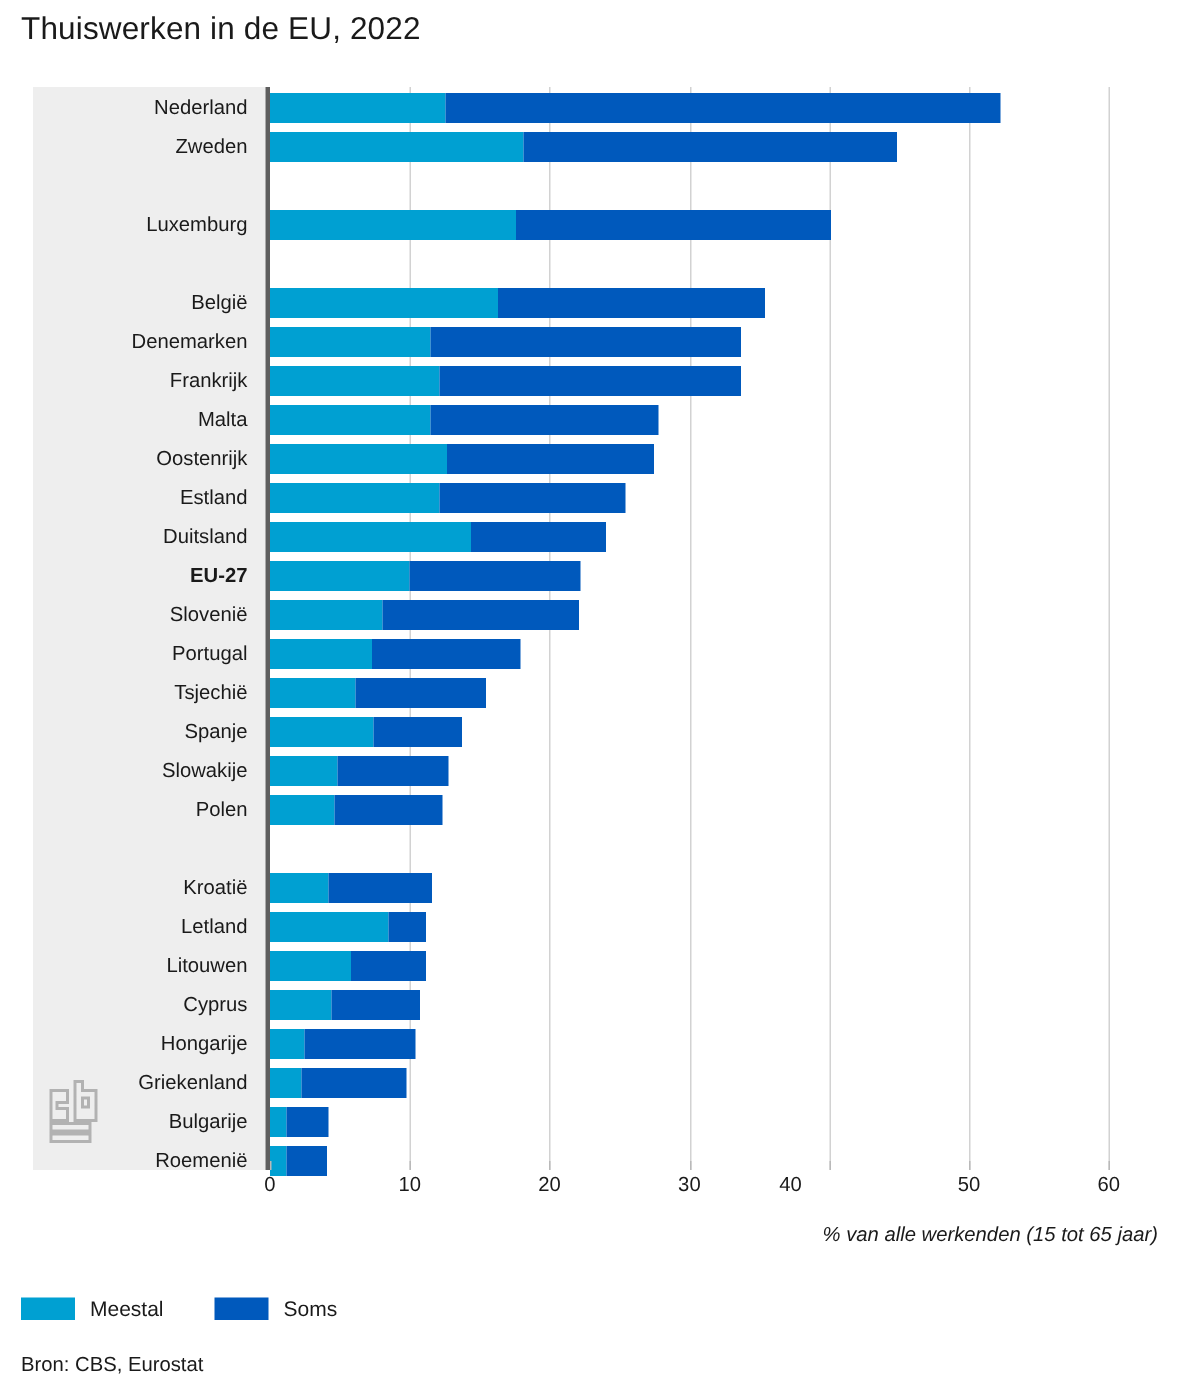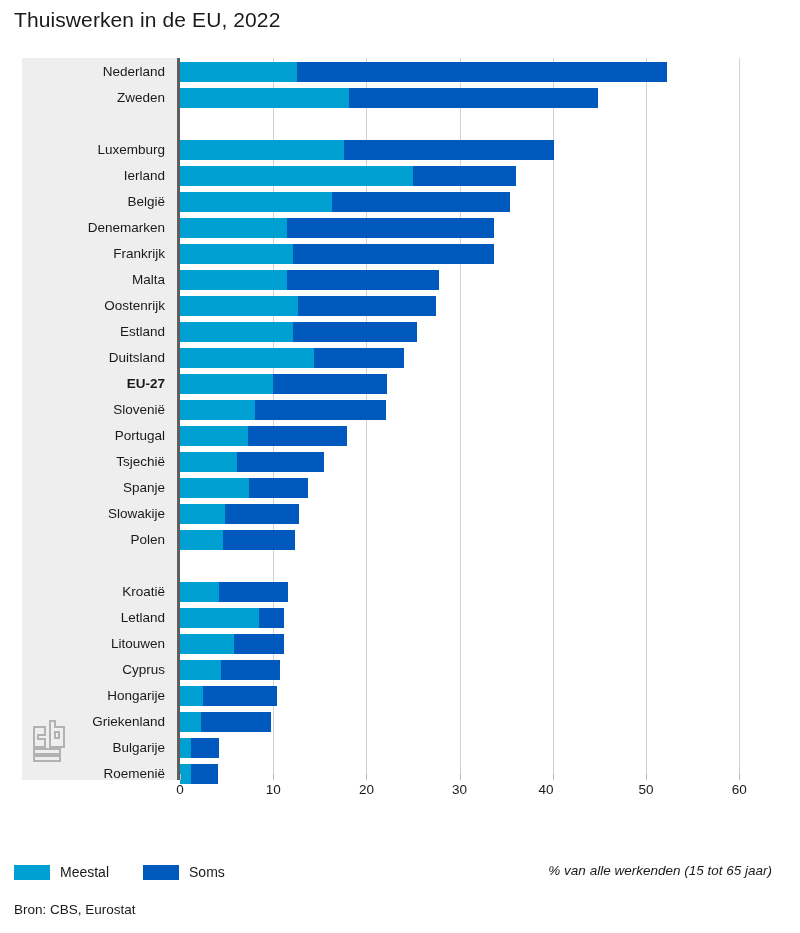--- a/index.html
+++ b/index.html
@@ -144,21 +144,20 @@
   }
 
   #xaxis-title {
     position: absolute;
     right: 28px;
     top: 815px;
     font-size: 13.5px;
     font-style: italic;
     color: #1a1a1a;
     white-space: nowrap;
-    margin-top: 48px;
   }
 
   
   #legend {
     position: absolute;
     left: 14px;
     top: 864px;
     display: flex;
     align-items: center;
     gap: 34px;
@@ -218,27 +217,20 @@
           <div class="seg seg-sometimes" style="left: 168.692px; width: 249.776px; background: rgb(0, 89, 188);"></div>
         </div>
       </div>
       <div class="row" style="top: 79px;">
         <div class="row-label">Luxemburg</div>
         <div class="bar-track">
           <div class="seg seg-mostly" style="width: 164.032px; background: rgb(0, 160, 210);"></div>
           <div class="seg seg-sometimes" style="left: 164.032px; width: 209.7px; background: rgb(0, 89, 188);"></div>
         </div>
       </div>
-      <div class="row" style="top: 105px;">
-        <div class="row-label">Ierland</div>
-        <div class="bar-track">
-          <div class="seg seg-mostly" style="width: 233px; background: rgb(0, 160, 210);"></div>
-          <div class="seg seg-sometimes" style="left: 233px; width: 102.52px; background: rgb(0, 89, 188);"></div>
-        </div>
-      </div>
       <div class="row" style="top: 131px;">
         <div class="row-label">België</div>
         <div class="bar-track">
           <div class="seg seg-mostly" style="width: 151.916px; background: rgb(0, 160, 210);"></div>
           <div class="seg seg-sometimes" style="left: 151.916px; width: 178.012px; background: rgb(0, 89, 188);"></div>
         </div>
       </div>
       <div class="row" style="top: 157px;">
         <div class="row-label">Denemarken</div>
         <div class="bar-track">
@@ -400,21 +392,21 @@
 <div id="xaxis">
     <div class="xtick-mark" style="left: 158px;"></div>
     <div class="xtick-label" style="left: 158px;">0</div>
     <div class="xtick-mark" style="left: 251.2px;"></div>
     <div class="xtick-label" style="left: 251.2px;">10</div>
     <div class="xtick-mark" style="left: 344.4px;"></div>
     <div class="xtick-label" style="left: 344.4px;">20</div>
     <div class="xtick-mark" style="left: 437.6px;"></div>
     <div class="xtick-label" style="left: 437.6px;">30</div>
     <div class="xtick-mark" style="left: 530.8px;"></div>
-    <div class="xtick-label" style="left: 524px; text-align: right;">40</div>
+    <div class="xtick-label" style="left: 505px; text-align: right;">40</div>
     <div class="xtick-mark" style="left: 624px;"></div>
     <div class="xtick-label" style="left: 624px;">50</div>
     <div class="xtick-mark" style="left: 717.2px;"></div>
     <div class="xtick-label" style="left: 717.2px;">60</div>
   </div>
 <div id="xaxis-title">% van alle werkenden (15 tot 65 jaar)</div>
 
 <div id="legend">
     <div class="legend-item">
       <span class="legend-swatch" style="background: rgb(0, 160, 210);"></span>

